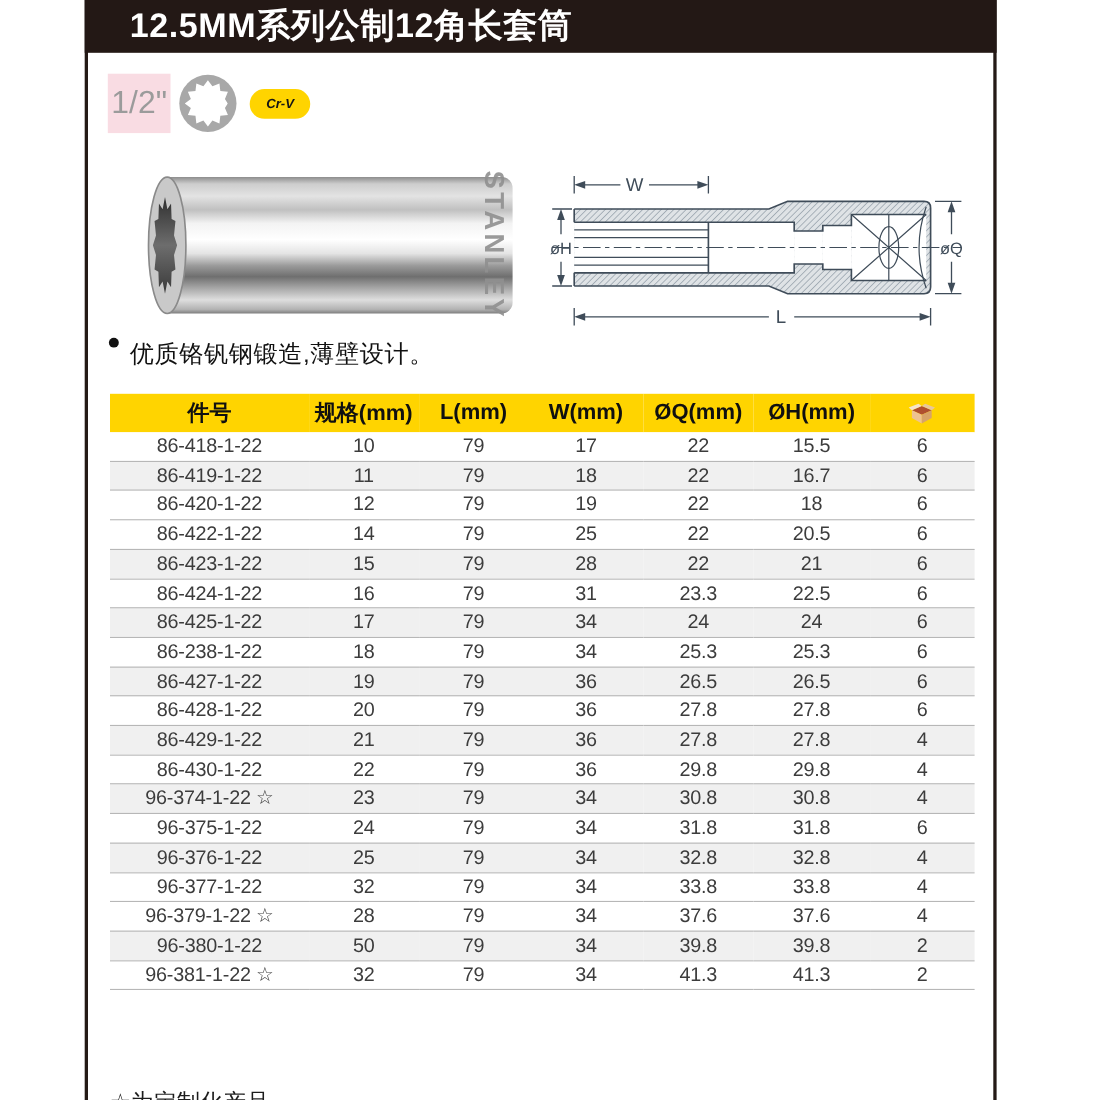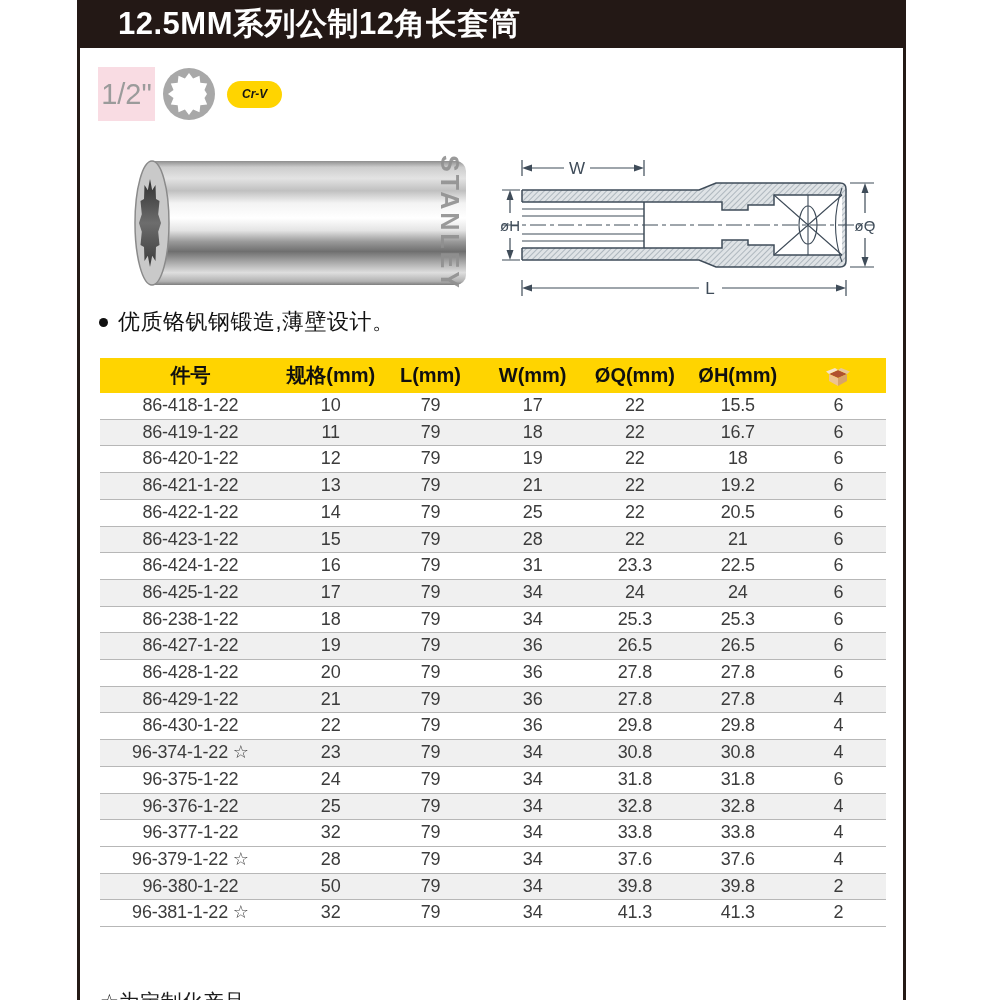--- a/index.html
+++ b/index.html
@@ -21,21 +21,21 @@
   .ring-wrap { margin-left:5px; width:58px; height:58px; }
   .crv-badge { margin-left:9px; background:#ffd400; border-radius:14px; height:27px;
     display:flex; align-items:center; padding:0 15px; font-size:12px; font-weight:bold;
     font-style:italic; color:#141414;justify-content:flex-end; }
 
   .photo   { position:absolute; left:114px; top:143px; width:366px; height:153px; }
   .diagram { position:absolute; left:494px; top:150px; width:386px; height:150px; }
   .dg-text { font-size:17px; fill:#3f4c59; }
   .dg-text.small { font-size:15px; }
 
-  .feature { position:absolute; left:99px; top:307px; display:flex; align-items:center; }
+  .feature { position:absolute; left:99px; top:307px; display:flex; }
   .bullet-dot { width:9px; height:9px; border-radius:50%; background:#111; margin-right:10px; }
   .feature span { font-size:22px; color:#111; letter-spacing:0.5px; }
 
   table.spec-table { position:absolute; left:100px; top:358px; width:786px;
     border-collapse:collapse; table-layout:fixed; }
   .spec-table thead th { background:#ffd400; height:35px; font-size:20px; font-weight:bold;
     color:#101010; padding:0; }
   .spec-table tbody td { height:25.7px; line-height:25.7px; text-align:center;
     font-size:18px; color:#3c3c3c; padding:0; letter-spacing:-0.2px; white-space:nowrap; }
   .spec-table tbody tr { border-bottom:1px solid #b7b7b7; background:#fff; }
@@ -233,29 +233,20 @@
         </tr>
         <tr>
           <td>86-420-1-22</td>
           <td>12</td>
           <td>79</td>
           <td>19</td>
           <td>22</td>
           <td>18</td>
           <td>6</td>
         </tr>
-        <tr class="alt">
-          <td>86-421-1-22</td>
-          <td>13</td>
-          <td>79</td>
-          <td>21</td>
-          <td>22</td>
-          <td>19.2</td>
-          <td>6</td>
-        </tr>
         <tr>
           <td>86-422-1-22</td>
           <td>14</td>
           <td>79</td>
           <td>25</td>
           <td>22</td>
           <td>20.5</td>
           <td>6</td>
         </tr>
         <tr class="alt">

